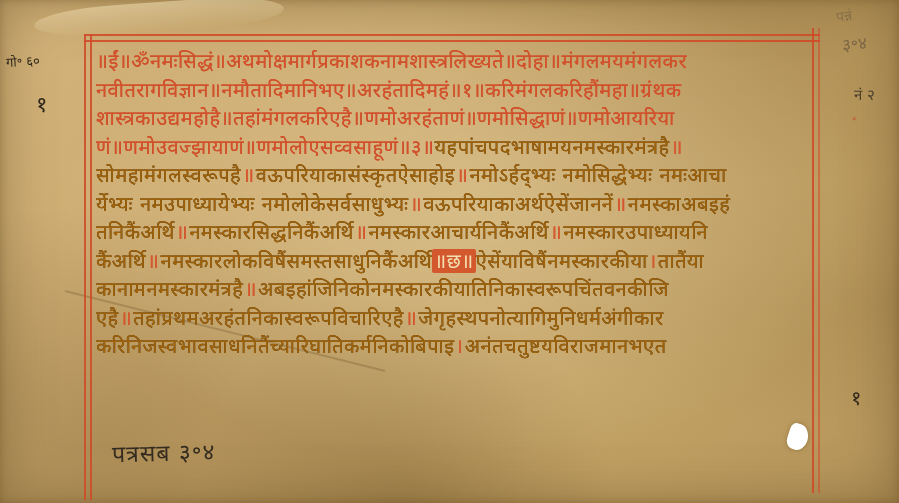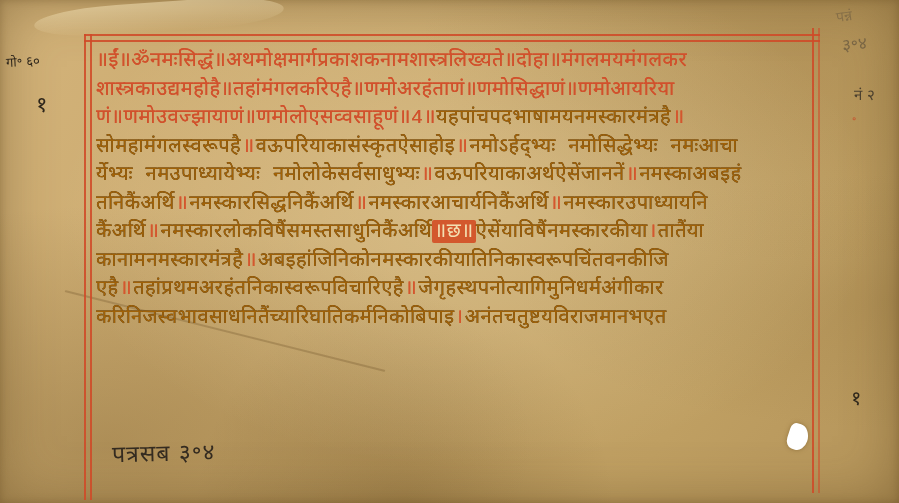--- a/index.html
+++ b/index.html
@@ -32,21 +32,21 @@
 
   
   .rule{position:absolute;background:#cf4a28;opacity:.88;}
   .rule.h{height:2px;}
   .rule.v{width:2px;}
   .rule.faded{opacity:.55;}
 
   
   .textblock{position:absolute;left:96px;top:47px;width:712px;height:372px;overflow:hidden;}
   .tline{height:28.5px;line-height:28.5px;font-size:20px;letter-spacing:.5px;
-    white-space:nowrap;overflow:hidden;font-family:Liberation Mono, monospace;}
+    white-space:nowrap;overflow:hidden;}
   .ink-r {color:#d1512c;text-shadow:0 0 .6px #d1512c;}
   .ink-b {color:#a16207;text-shadow:0 0 .5px #342b20;}
   .ink-rd{color:#d4572e;text-shadow:0 0 .6px #d4572e;padding:0 1px;}
   .ink-hl{color:#f3e0b2;background:#d3582d;border-radius:2px;padding:0 2px;}
 
   
   .note{position:absolute;white-space:nowrap;}
   .note-tl1{left:6px;top:52px;font-size:13px;color:#2e261b;transform:rotate(-3deg);}
   .note-tl2{left:36px;top:88px;font-size:22px;color:#2e261b;}
   .note-tr1{left:836px;top:6px;font-size:14px;color:#54493a;opacity:.4;transform:rotate(-8deg);}
@@ -71,22 +71,23 @@
   <div class="rule h" style="left:84px;top:40px;width:736px;"></div>
   <div class="rule v" style="left:84px;top:34px;height:466px;"></div>
   <div class="rule v" style="left:90px;top:34px;height:466px;"></div>
   <div class="rule v" style="left:812px;top:28px;height:465px;"></div>
   <div class="rule v faded" style="left:818px;top:28px;height:465px;"></div>
 
   <div class="chip"></div>
 
   <div class="textblock">
       <div class="tline"><span class="ink-r">॥ईं॥ॐनमःसिद्धं॥अथमोक्षमार्गप्रकाशकनामशास्त्रलिख्यते॥दोहा॥मंगलमयमंगलकर</span></div>
+      <div class="tline"><span class="ink-r">नवीतरागविज्ञान॥नमौतादिमानिभए॥अरहंतादिमहं॥१॥करिमंगलकरिहौंमहा॥ग्रंथक</span></div>
       <div class="tline"><span class="ink-r">शास्त्रकाउद्यमहोहै॥तहांमंगलकरिएहै॥णमोअरहंताणं॥णमोसिद्धाणं॥णमोआयरिया</span></div>
-      <div class="tline"><span class="ink-r">णं॥णमोउवज्झायाणं॥णमोलोएसव्वसाहूणं॥4॥</span><span class="ink-b">यहपांचपदभाषामयनमस्कारमंत्रहै</span><span class="ink-rd">॥</span></div>
+      <div class="tline"><span class="ink-r">णं॥णमोउवज्झायाणं॥णमोलोएसव्वसाहूणं॥३॥</span><span class="ink-b">यहपांचपदभाषामयनमस्कारमंत्रहै</span><span class="ink-rd">॥</span></div>
       <div class="tline"><span class="ink-b">सोमहामंगलस्वरूपहै</span><span class="ink-rd">॥</span><span class="ink-b">वऊपरियाकासंस्कृतऐसाहोइ</span><span class="ink-rd">॥</span><span class="ink-b">नमोऽर्हद्भ्यः नमोसिद्धेभ्यः नमःआचा</span></div>
       <div class="tline"><span class="ink-b">र्येभ्यः नमउपाध्यायेभ्यः नमोलोकेसर्वसाधुभ्यः</span><span class="ink-rd">॥</span><span class="ink-b">वऊपरियाकाअर्थऐसेंजाननें</span><span class="ink-rd">॥</span><span class="ink-b">नमस्काअबइहं</span></div>
       <div class="tline"><span class="ink-b">तनिकैंअर्थि</span><span class="ink-rd">॥</span><span class="ink-b">नमस्कारसिद्धनिकैंअर्थि</span><span class="ink-rd">॥</span><span class="ink-b">नमस्कारआचार्यनिकैंअर्थि</span><span class="ink-rd">॥</span><span class="ink-b">नमस्कारउपाध्यायनि</span></div>
       <div class="tline"><span class="ink-b">कैंअर्थि</span><span class="ink-rd">॥</span><span class="ink-b">नमस्कारलोकविषैंसमस्तसाधुनिकैंअर्थि</span><span class="ink-hl">॥छ॥</span><span class="ink-b">ऐसेंयाविषैंनमस्कारकीया</span><span class="ink-rd">।</span><span class="ink-b">तातैंया</span></div>
       <div class="tline"><span class="ink-b">कानामनमस्कारमंत्रहै</span><span class="ink-rd">॥</span><span class="ink-b">अबइहांजिनिकोनमस्कारकीयातिनिकास्वरूपचिंतवनकीजि</span></div>
       <div class="tline"><span class="ink-b">एहै</span><span class="ink-rd">॥</span><span class="ink-b">तहांप्रथमअरहंतनिकास्वरूपविचारिएहै</span><span class="ink-rd">॥</span><span class="ink-b">जेगृहस्थपनोत्यागिमुनिधर्मअंगीकार</span></div>
       <div class="tline"><span class="ink-b">करिनिजस्वभावसाधनितैंच्यारिघातिकर्मनिकोबिपाइ</span><span class="ink-rd">।</span><span class="ink-b">अनंतचतुष्टयविराजमानभएत</span></div>
     </div>
 
   <div class="note note-tl1">गो॰ ६०</div>

